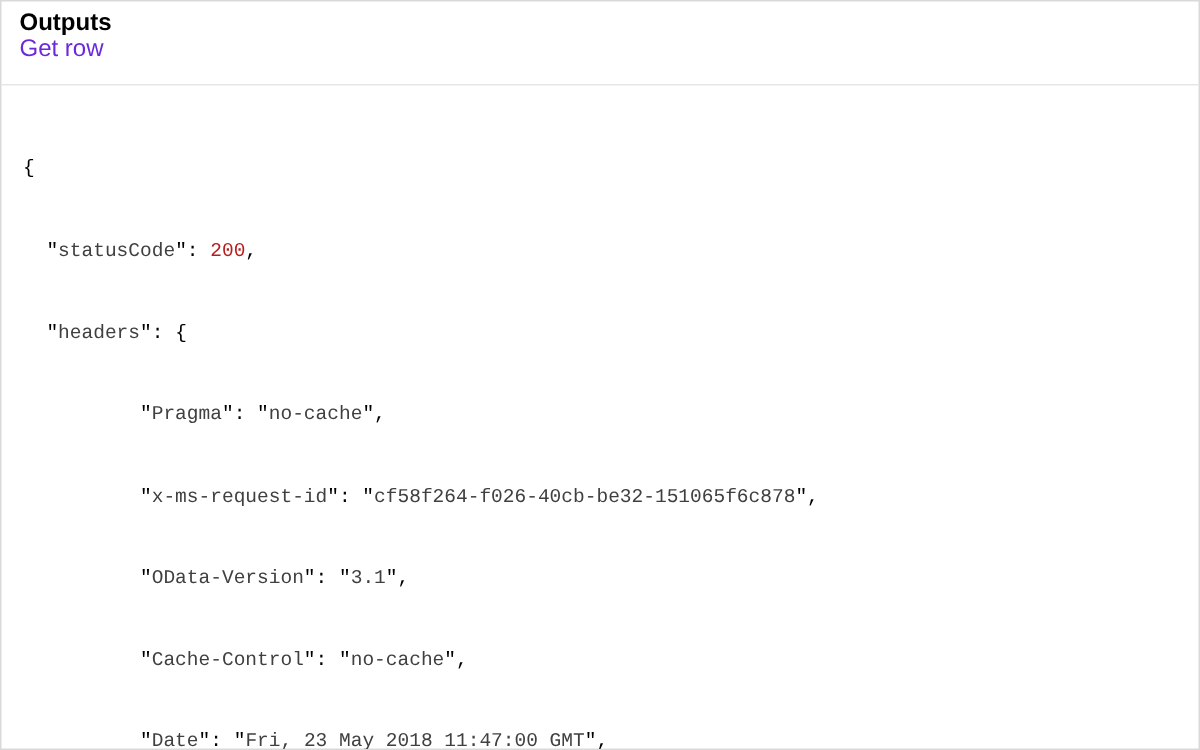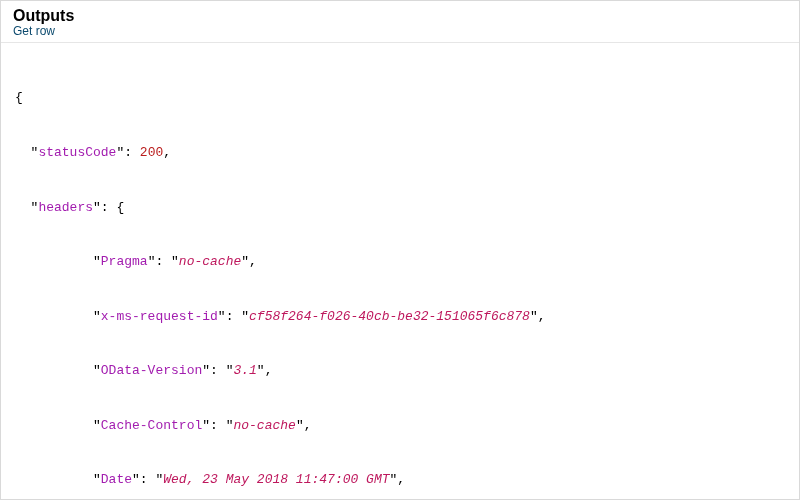--- a/index.html
+++ b/index.html
@@ -11,46 +11,46 @@
     overflow: hidden;
     border: 1px solid #d9d9d9;
   }
   .panel {
     width: 100%;
     height: 100%;
     display: flex;
     flex-direction: column;
   }
   .panel-header {
-    padding: 6px 12px 4px 12px;
+    padding: 6px 12px 14px 12px;
     border-bottom: 1px solid #e6e6e6;
   }
   .panel-title {
     font-size: 16px;
     font-weight: 600;
     color: #000;
   }
   .panel-subtitle {
-    font-size: 12px;
-    color: #0c4a6e;
+    font-size: 16px;
+    color: #6d28d9;
     margin-top: -1px;
   }
   .json-view {
     flex: 1;
     padding: 10px 14px 10px 14px;
     font-family: Consolas, "Courier New", monospace;
     font-size: 13px;
     line-height: 1.4;
     color: #333;
     overflow: auto;
     white-space: pre;
   }
   .punct { color: #000; }
-  .key   { color: #a21caf; } 
-  .str   { color: #be185d; font-style: italic; } 
+  .key   { color: #404040; } 
+  .str   { color: #404040; } 
   .num   { color: #b91c1c; }
   .line  { display: block; }
   .ind1 { padding-left: 2ch; }
   .ind3 { padding-left: 10ch; }
 </style>
 </head>
 <body>
 
 <div class="panel">
   <div class="panel-header">
@@ -67,21 +67,21 @@
 <span class="line ind1"><span class="punct">"</span><span class="key">headers</span><span class="punct">": {</span></span>
 
 <span class="line ind3"><span class="punct">"</span><span class="key">Pragma</span><span class="punct">": "</span><span class="str">no-cache</span><span class="punct">",</span></span>
 
 <span class="line ind3"><span class="punct">"</span><span class="key">x-ms-request-id</span><span class="punct">": "</span><span class="str">cf58f264-f026-40cb-be32-151065f6c878</span><span class="punct">",</span></span>
 
 <span class="line ind3"><span class="punct">"</span><span class="key">OData-Version</span><span class="punct">": "</span><span class="str">3.1</span><span class="punct">",</span></span>
 
 <span class="line ind3"><span class="punct">"</span><span class="key">Cache-Control</span><span class="punct">": "</span><span class="str">no-cache</span><span class="punct">",</span></span>
 
-<span class="line ind3"><span class="punct">"</span><span class="key">Date</span><span class="punct">": "</span><span class="str">Wed, 23 May 2018 11:47:00 GMT</span><span class="punct">",</span></span>
+<span class="line ind3"><span class="punct">"</span><span class="key">Date</span><span class="punct">": "</span><span class="str">Fri, 23 May 2018 11:47:00 GMT</span><span class="punct">",</span></span>
 
 
 
 
 
 
 
 
 
 

